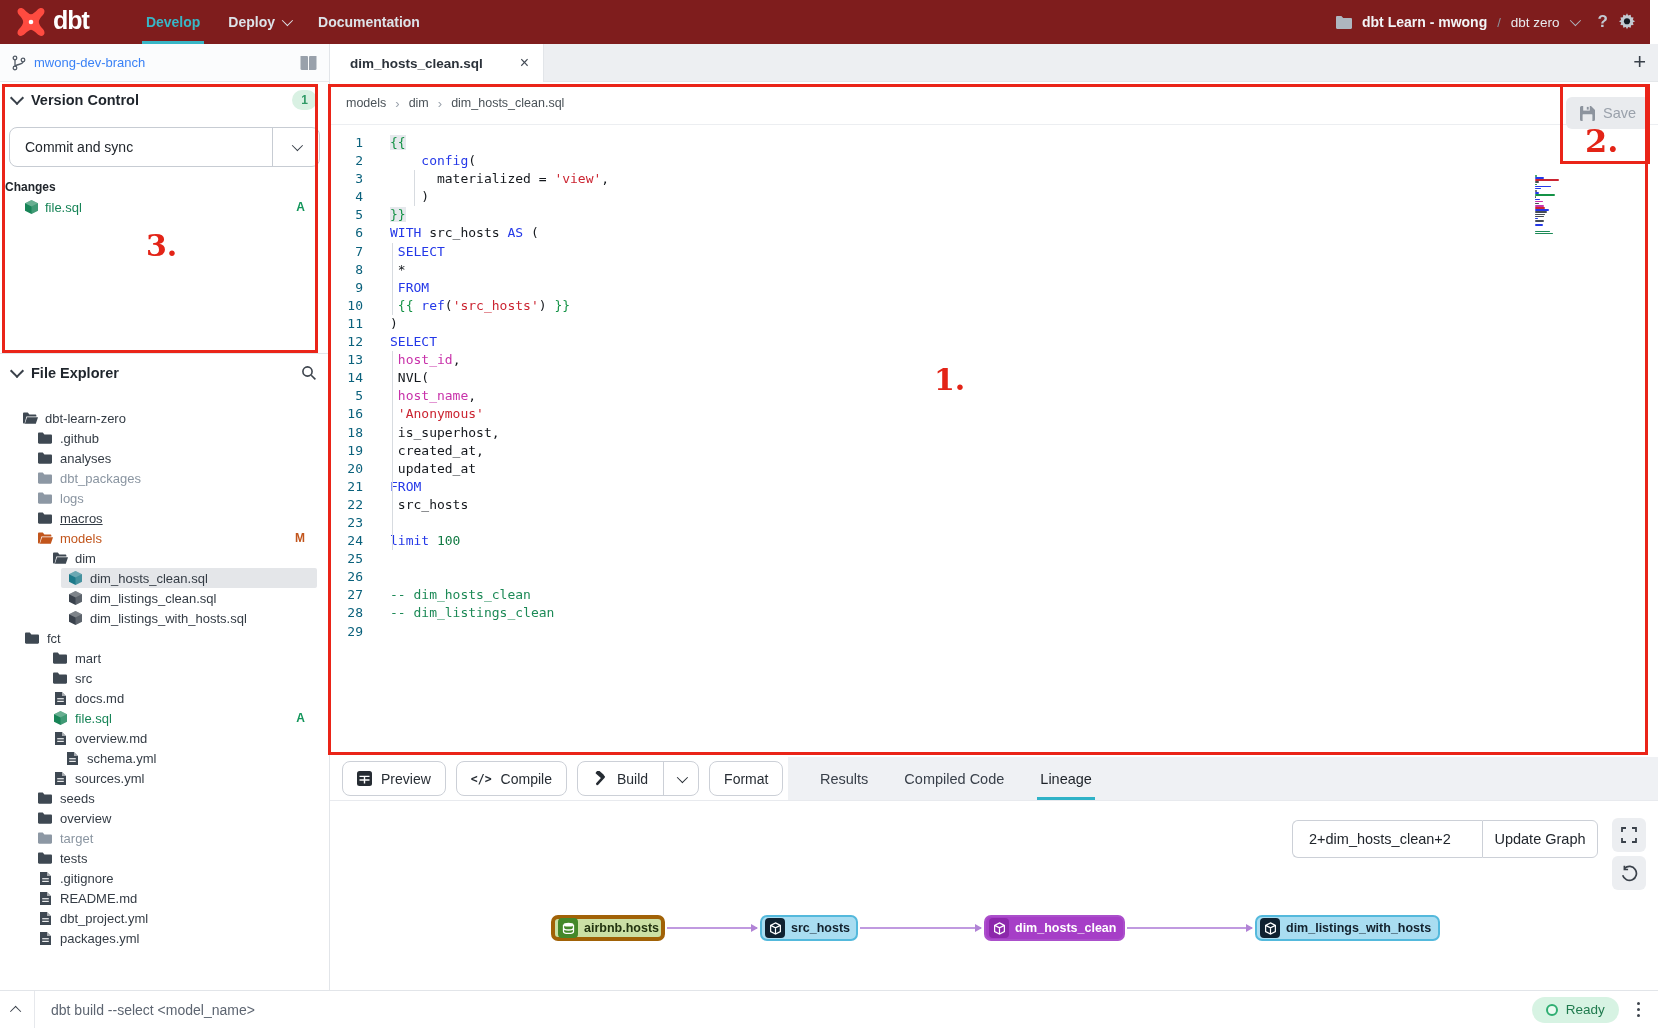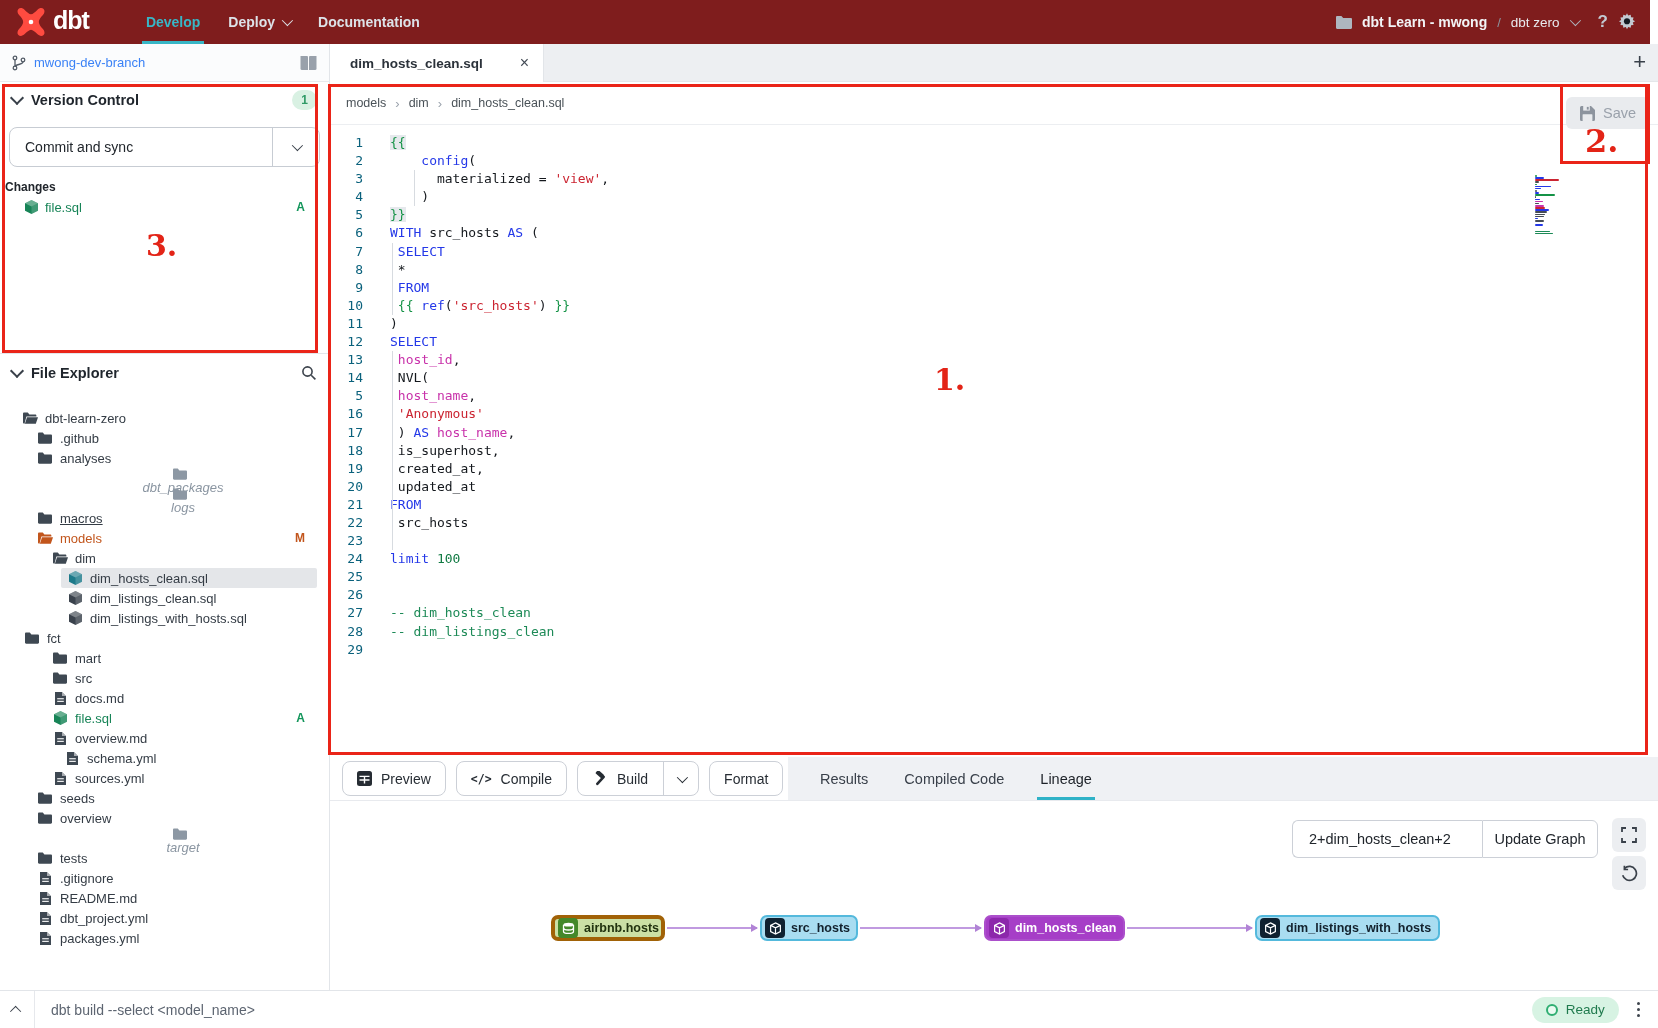--- a/index.html
+++ b/index.html
@@ -43,21 +43,21 @@
   .change-row{display:flex;align-items:center;height:20px;padding-left:25px;gap:7px;}
   .change-name{font-size:13px;color:#178457;}
   .row-badge{margin-left:auto;margin-right:24px;font-size:12px;font-weight:bold;}
   .badge-green{color:#12955a;} .badge-orange{color:#c2551c;}
   .fe-section{position:absolute;top:271px;left:0;right:0;border-top:1px solid #e4e6ea;}
   .fe-header{display:flex;align-items:center;height:38px;padding:0 12px;gap:9px;}
   .fe-search{margin-left:auto;cursor:pointer;display:flex;}
   .tree{position:absolute;top:326px;left:0;right:0;}
   .tree-row{display:flex;align-items:center;height:20px;font-size:13px;color:#343c45;cursor:pointer;box-sizing:border-box;}
   .tree-row .ic{display:flex;width:16px;justify-content:center;margin-right:7px;flex:none;}
-  .tree-row.muted{color:#8a95a1;font-style:italic;flex-direction:column;}
+  .tree-row.muted{color:#8a95a1;}
   .tree-row.acc-orange{color:#c2551c;}
   .tree-row.acc-green{color:#178457;}
   .tree-row.selected{background:#e4e6e9;border-radius:2px;}
   
   .cmdbar{position:absolute;left:0;right:0;bottom:0;height:38px;background:#fff;border-top:1px solid #e2e5e9;display:flex;align-items:center;box-sizing:border-box;z-index:40;}
   .cmd-toggle{width:34px;align-self:stretch;display:flex;align-items:center;justify-content:center;color:#39404a;cursor:pointer;border-right:1px solid #e6e8ec;}
   .cmd-input{flex:1;border:none;outline:none;font-size:14px;color:#3c444e;padding-left:16px;font-family:"Liberation Sans",sans-serif;background:transparent;}
   .cmd-input::placeholder{color:#5d6571;opacity:1;}
   .ready-chip{display:flex;align-items:center;gap:8px;background:#d7f3e3;border-radius:14px;height:26px;padding:0 14px;margin-right:18px;}
   .ready-dot{width:12px;height:12px;border:2px solid #2fae72;border-radius:50%;box-sizing:border-box;background:#eafaf1;}
@@ -547,24 +547,20 @@
           </div>
           <div class="code-row">
             <span class="gutter-num">5</span>
             <span class="code-text"><span class="tk-t"> </span><span class="tk-v">host_name</span><span class="tk-t">,</span></span>
           </div>
           <div class="code-row">
             <span class="gutter-num">16</span>
             <span class="code-text"><span class="tk-t"> </span><span class="tk-s">'Anonymous'</span></span>
           </div>
           <div class="code-row">
-            <span class="gutter-num">17</span>
-            <span class="code-text"><span class="tk-t"> ) </span><span class="tk-k">AS</span><span class="tk-t"> </span><span class="tk-v">host_name</span><span class="tk-t">,</span></span>
-          </div>
-          <div class="code-row">
             <span class="gutter-num">18</span>
             <span class="code-text"><span class="tk-t"> is_superhost,</span></span>
           </div>
           <div class="code-row">
             <span class="gutter-num">19</span>
             <span class="code-text"><span class="tk-t"> created_at,</span></span>
           </div>
           <div class="code-row">
             <span class="gutter-num">20</span>
             <span class="code-text"><span class="tk-t"> updated_at</span></span>

